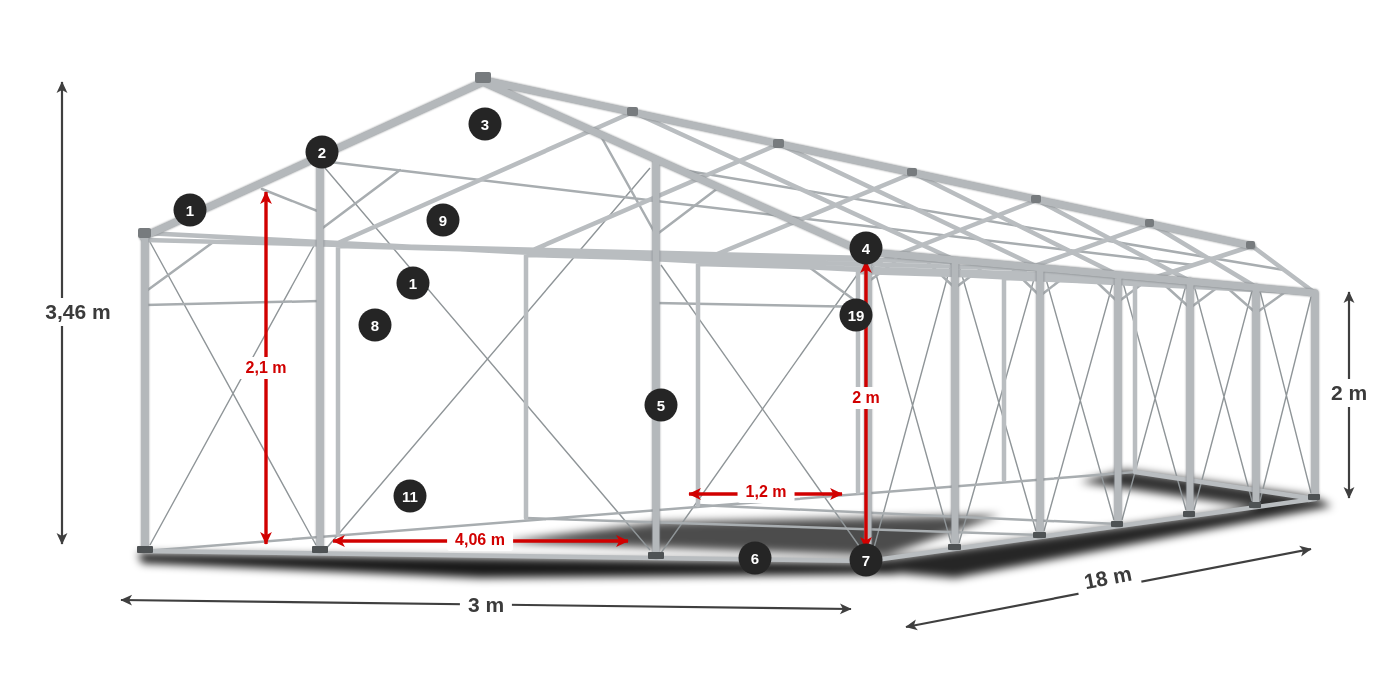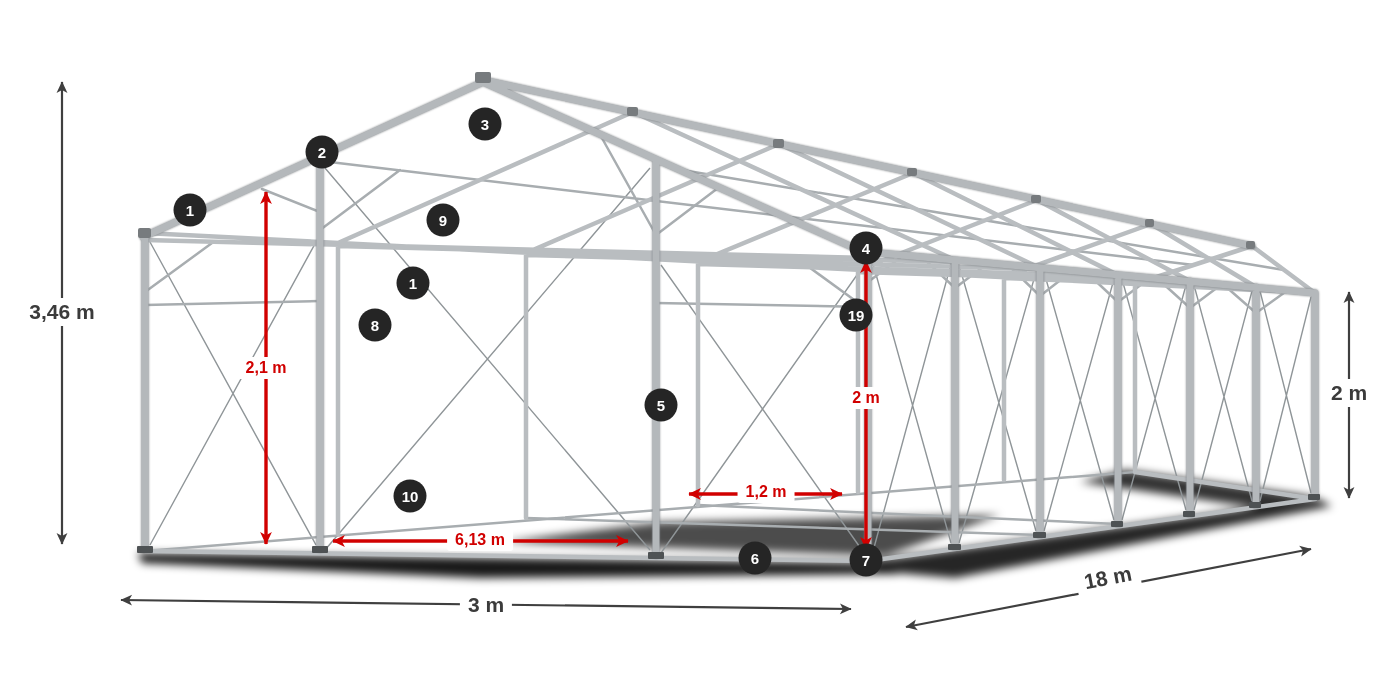--- a/index.html
+++ b/index.html
@@ -150,35 +150,35 @@
     </g>
 
     <g stroke="#d10000" stroke-width="3.4" fill="none">
       <line x1="266" y1="192" x2="266" y2="544" marker-start="url(#mR)" marker-end="url(#mR)"></line>
       <line x1="333" y1="541" x2="628" y2="541" marker-start="url(#mR)" marker-end="url(#mR)"></line>
       <line x1="689" y1="494" x2="842" y2="494" marker-start="url(#mR)" marker-end="url(#mR)"></line>
       <line x1="866" y1="261" x2="866" y2="549" marker-start="url(#mR)" marker-end="url(#mR)"></line>
     </g>
   </svg>
 
-  <div class="dim-label" style="left:62px;top:312px">3,46 m</div>
+  <div class="dim-label" style="left:78px;top:312px">3,46 m</div>
   <div class="dim-label" style="left:1349px;top:393px">2 m</div>
   <div class="dim-label" style="left:486px;top:605px">3 m</div>
   <div class="dim-label rot" style="left:1108px;top:578px">18 m</div>
   <div class="dim-label red" style="left:266px;top:368px">2,1 m</div>
-  <div class="dim-label red" style="left:480px;top:540px">6,13 m</div>
+  <div class="dim-label red" style="left:480px;top:540px">4,06 m</div>
   <div class="dim-label red" style="left:766px;top:492px">1,2 m</div>
   <div class="dim-label red" style="left:866px;top:398px">2 m</div>
 
   <div class="badge" style="left:190px;top:210px">1</div>
   <div class="badge" style="left:322px;top:152px">2</div>
   <div class="badge" style="left:485px;top:124px">3</div>
   <div class="badge" style="left:866px;top:248px">4</div>
   <div class="badge" style="left:661px;top:405px">5</div>
   <div class="badge" style="left:755px;top:558px">6</div>
   <div class="badge" style="left:866px;top:560px">7</div>
   <div class="badge" style="left:375px;top:325px">8</div>
   <div class="badge" style="left:443px;top:220px">9</div>
-  <div class="badge" style="left:410px;top:496px">10</div>
+  <div class="badge" style="left:410px;top:496px">11</div>
   <div class="badge" style="left:413px;top:283px">1</div>
   <div class="badge" style="left:856px;top:315px">19</div>
 
 </div>
 
 </body></html>

